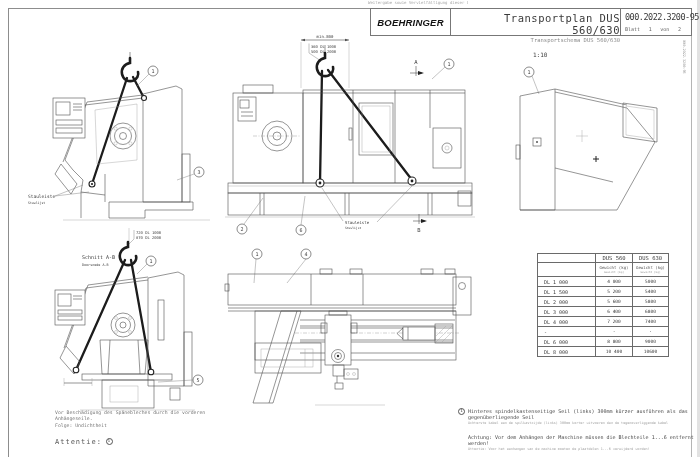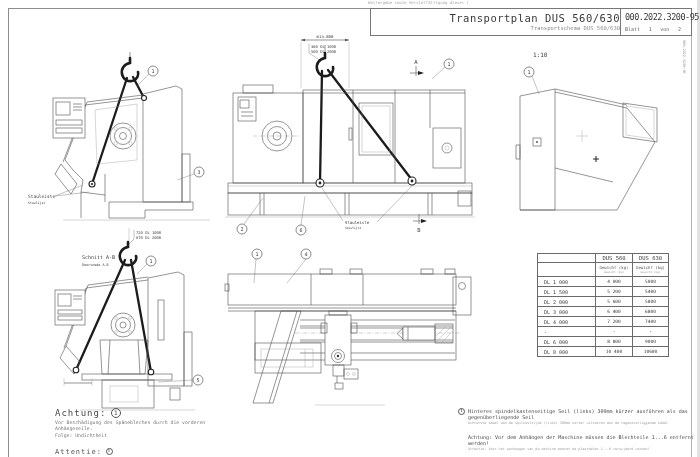--- a/index.html
+++ b/index.html
@@ -82,20 +82,21 @@
 <body>
 
 <div class="abs frame-top"></div>
 <div class="abs frame-left"></div>
 <div class="abs frame-right"></div>
 <div class="abs edge-strip"></div>
 <div class="abs fine-print">Weitergabe sowie Vervielfältigung dieser Unterlage nur mit unserer Genehmigung</div>
 <div class="abs edge-num">000.2022.3200-95</div>
 
 <div class="abs titleblock">
+  <div class="tb-cell tb-logo">BOEHRINGER</div>
   <div class="tb-cell tb-mid">
     <div class="tb-title">Transportplan DUS 560/630</div>
     <div class="tb-sub">Transportschema DUS 560/630</div>
   </div>
   <div class="tb-cell tb-right">
     <div class="tb-num">000.2022.3200-95</div>
     <div class="tb-sheet">
       <span>Blatt</span>
       <span>1</span>
       <span>von</span>
@@ -474,23 +475,19 @@
   <div class="nr-row">
     <span class="circ">1</span>
     <span class="nr-text">Hinteres spindelkastenseitige Seil (links) 300mm kürzer ausführen als das gegenüberliegende Seil</span>
   </div>
   <div class="nr-sub">Achterste kabel aan de spilkastzijde (links) 300mm korter uitvoeren dan de tegenoverliggende kabel</div>
   <div class="nr-note2">Achtung: Vor dem Anhängen der Maschine müssen die Blechteile 1...6 entfernt werden!</div>
   <div class="nr-sub">Attentie: Voor het aanhangen van de machine moeten de plaatdelen 1...6 verwijderd worden!</div>
 </div>
 
 <div class="abs notes-left">
-  <div class="nl-head">
-    <span>Achtung:</span>
-    <span class="circ-big">1</span>
-  </div>
   <div class="nl-line">Vor Beschädigung des Spänebleches durch die vorderen Anhängeseile.</div>
   <div class="nl-line">Folge: Undichtheit</div>
   <div class="nl-head2">
     <span>Attentie:</span>
     <span class="circ">1</span>
   </div>
 </div>
 
 </body></html>

